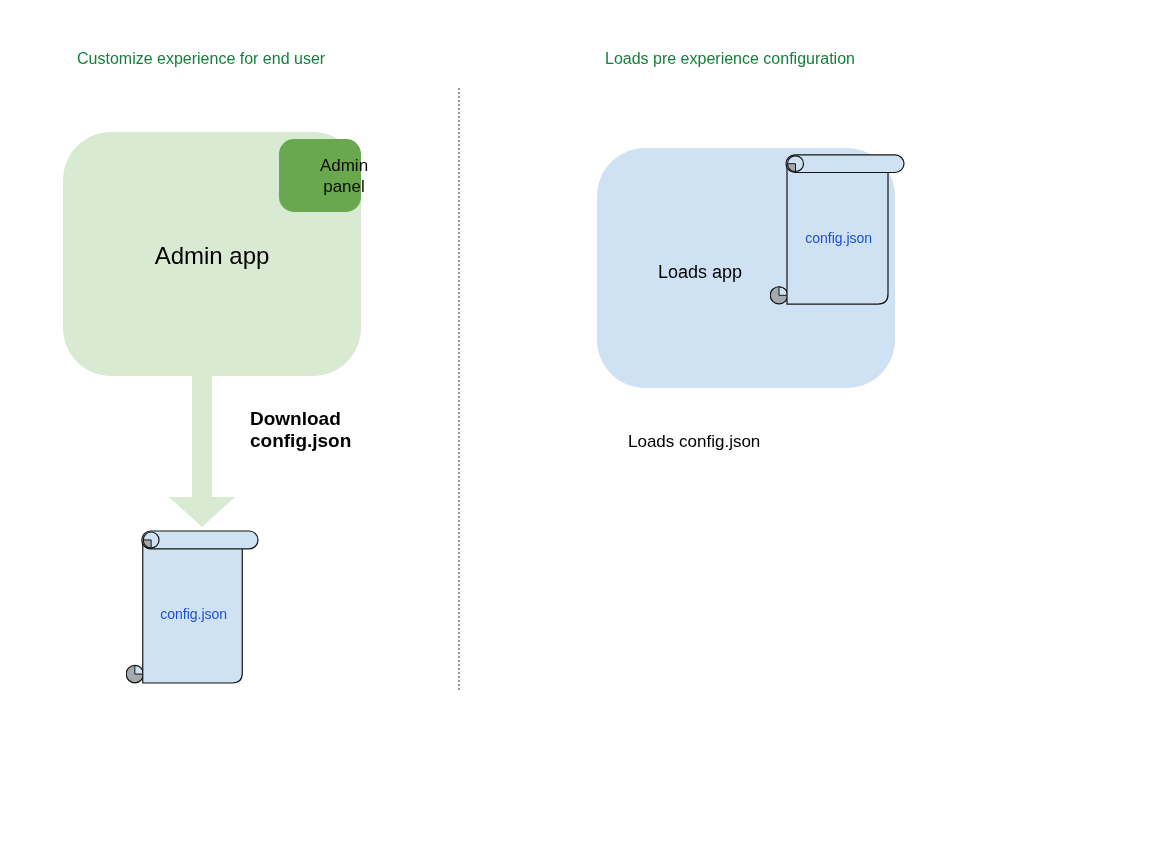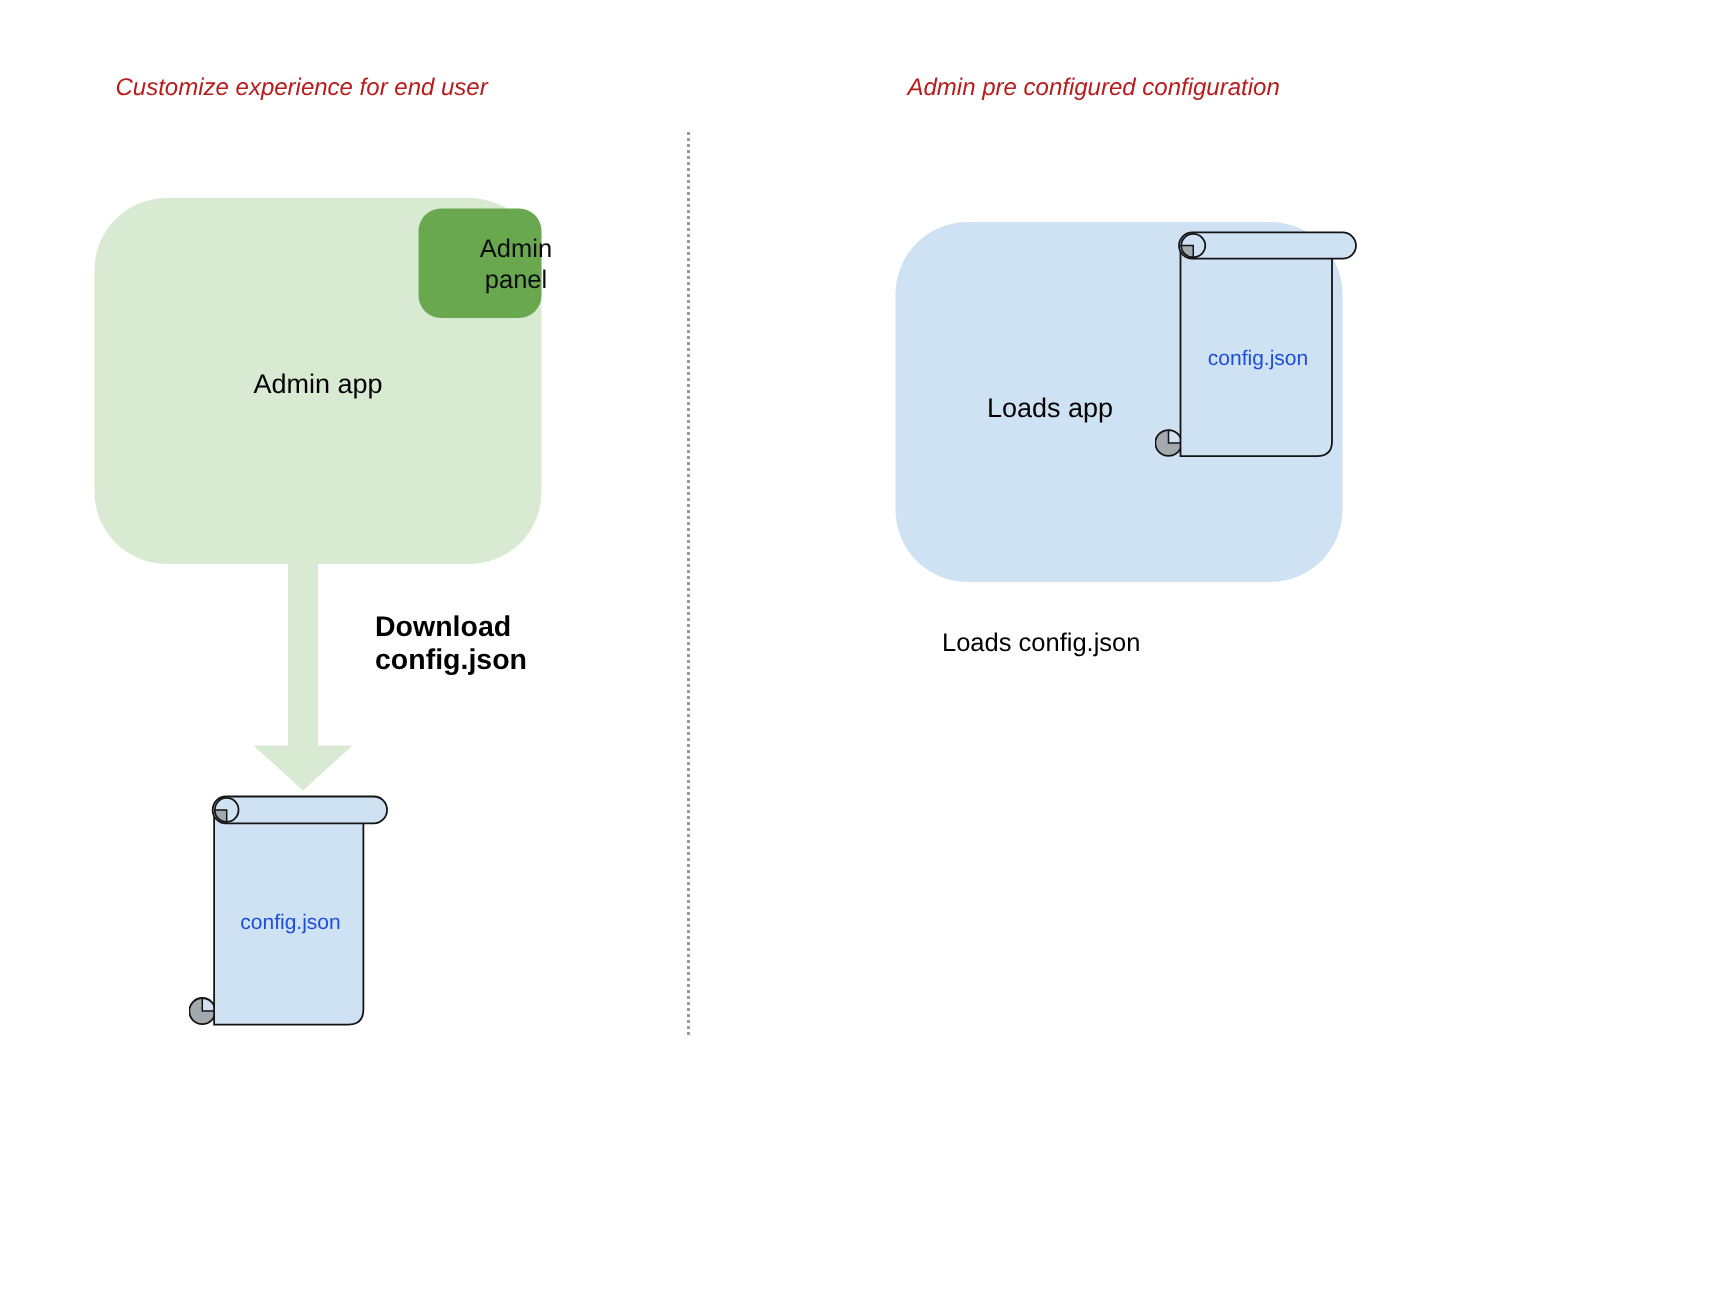--- a/index.html
+++ b/index.html
@@ -2,36 +2,36 @@
 <html><head>
 <meta charset="utf-8">
 <style>
   html,body{margin:0;padding:0;}
   body{
     width:1152px;height:864px;position:relative;background:#ffffff;
     font-family:"Liberation Sans", sans-serif;color:#000000;overflow:hidden;
   }
   .abs{position:absolute;}
   
-  .panel-title{font-size:16px;line-height:20px;color:#b91c1c;white-space:nowrap;font-style:italic;}
+  .panel-title{font-size:16px;line-height:20px;color:#15803d;white-space:nowrap;}
   .title-left{left:77px;top:49px;}
   .title-right{left:605px;top:49px;}
   
   .divider{
     left:458px;top:88px;height:602px;width:0;
     border-left:2px dotted #9a9a9a;
   }
   
   .admin-app{
     left:63px;top:132px;width:298px;height:244px;
     background:#d9ead3;border-radius:48px;
   }
   .admin-app-label{
     left:212px;top:245px;transform:translateX(-50%);
-    font-size:18px;line-height:22px;white-space:nowrap;
+    font-size:24px;line-height:22px;white-space:nowrap;
   }
   .admin-panel{
     left:279px;top:139px;width:82px;height:73px;
     background:#6aa84f;border-radius:15px;
     display:flex;align-items:center;justify-content:center;text-align:center;
   }
   .admin-panel-label{font-size:17px;line-height:21px;width:64px;color:#0c0c0c;margin-left:48px;}
   
   .arrow-shaft{left:192px;top:375px;width:20px;height:123px;background:#d9ead3;}
   .arrow-head{
@@ -42,42 +42,42 @@
   .download-label{left:250px;top:408px;width:105px;font-size:19px;line-height:22px;font-weight:bold;}
   
   .demo-app{
     left:597px;top:148px;width:298px;height:240px;
     background:#cfe2f3;border-radius:48px;
   }
   .demo-app-label{
     left:700px;top:261px;transform:translateX(-50%);
     font-size:18px;line-height:22px;white-space:nowrap;
   }
-  .caption-right{left:628px;top:418px;font-size:17px;line-height:22px;white-space:nowrap;}
+  .caption-right{left:628px;top:431px;font-size:17px;line-height:22px;white-space:nowrap;}
   
   .scroll-left{left:126px;top:529px;width:134px;height:157px;}
   .scroll-right{left:770px;top:153px;width:136px;height:154px;}
   .scroll-svg{width:100%;height:100%;display:block;}
   .paper{fill:#cfe2f3;stroke:#141414;stroke-width:1.2;}
   .curl-gray{fill:#a3a9ad;stroke:#141414;stroke-width:1.2;}
   .curl-notch{fill:#cfe2f3;stroke:#141414;stroke-width:1;}
   .curl-gray-small{fill:#a3a9ad;stroke:#141414;stroke-width:1;}
   .config-label{
     position:absolute;transform:translateX(-50%);
     font-size:14px;line-height:18px;white-space:nowrap;color:#1d4ed8;
   }
   .config-label-left{left:50.5%;top:76px;}
   .config-label-right{left:50.5%;top:76px;}
 </style>
 </head>
 <body>
 
 <div class="abs panel-title title-left">Customize experience for end user</div>
 
-<div class="abs panel-title title-right">Admin pre configured configuration</div>
+<div class="abs panel-title title-right">Loads pre experience configuration</div>
 
 <div class="abs divider"></div>
 
 <div class="abs admin-app"></div>
 <div class="abs admin-panel">
   <div class="admin-panel-label">Admin panel</div>
 </div>
 <div class="abs admin-app-label">Admin app</div>
 
 <div class="abs arrow-shaft"></div>

